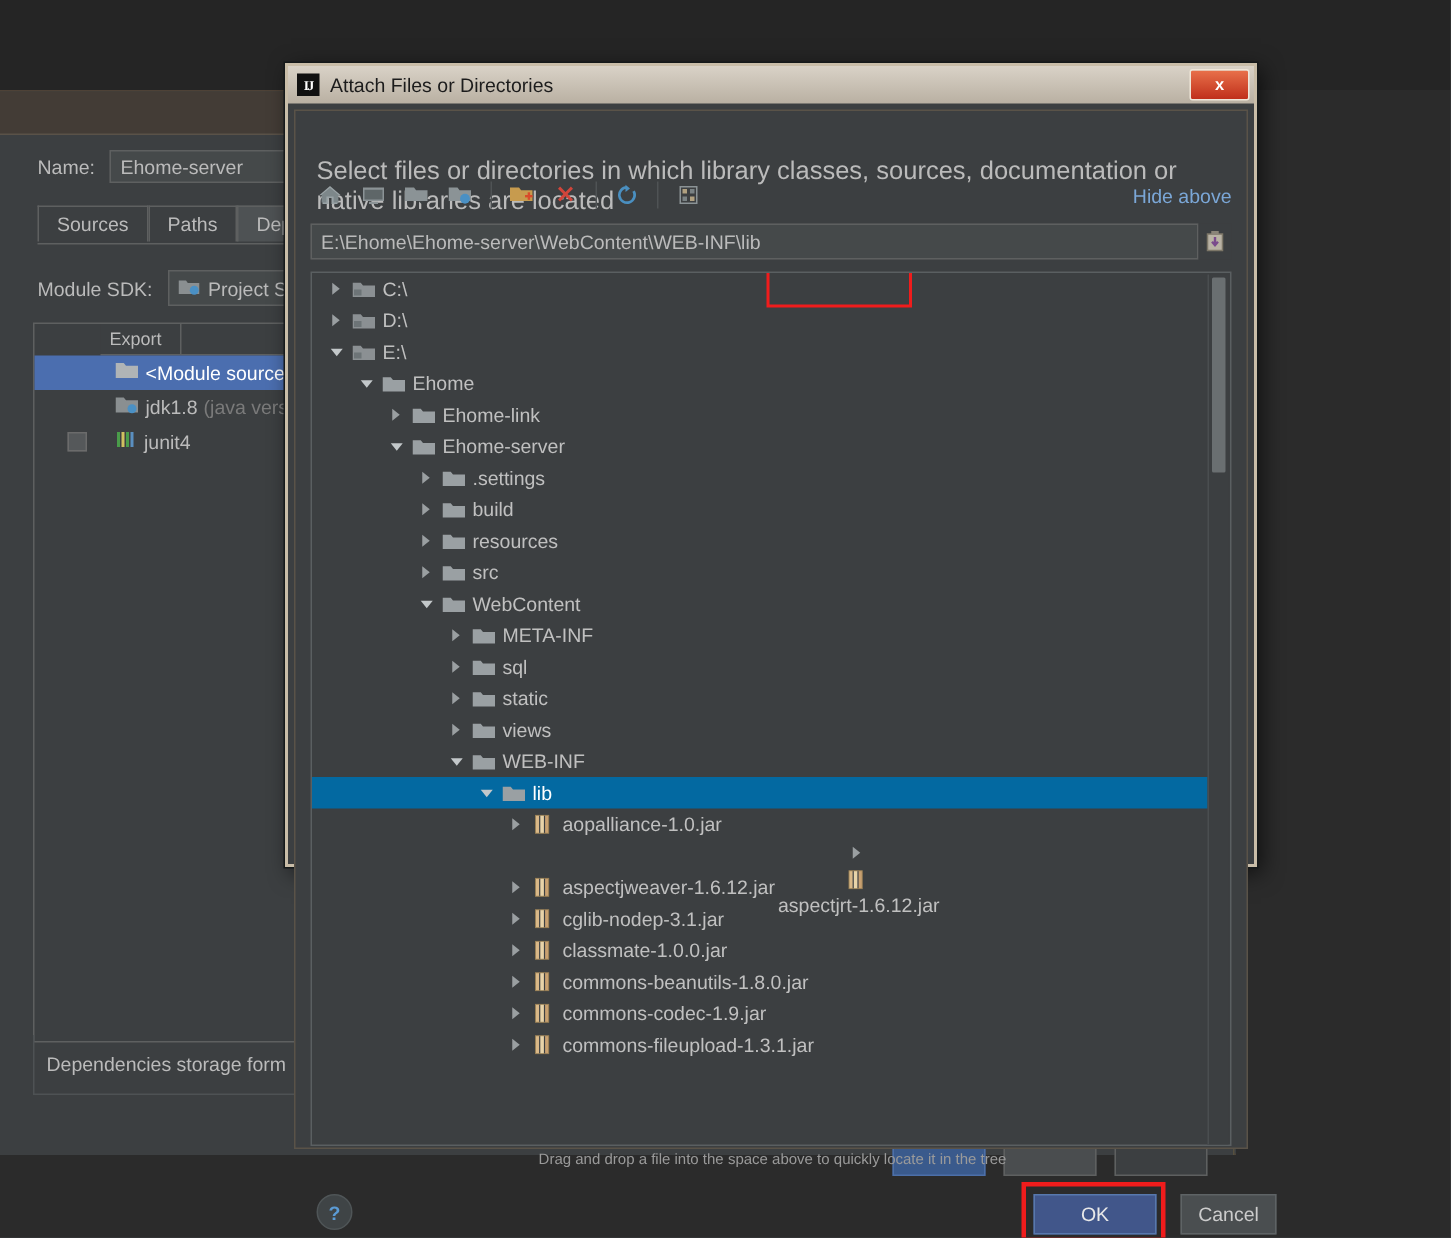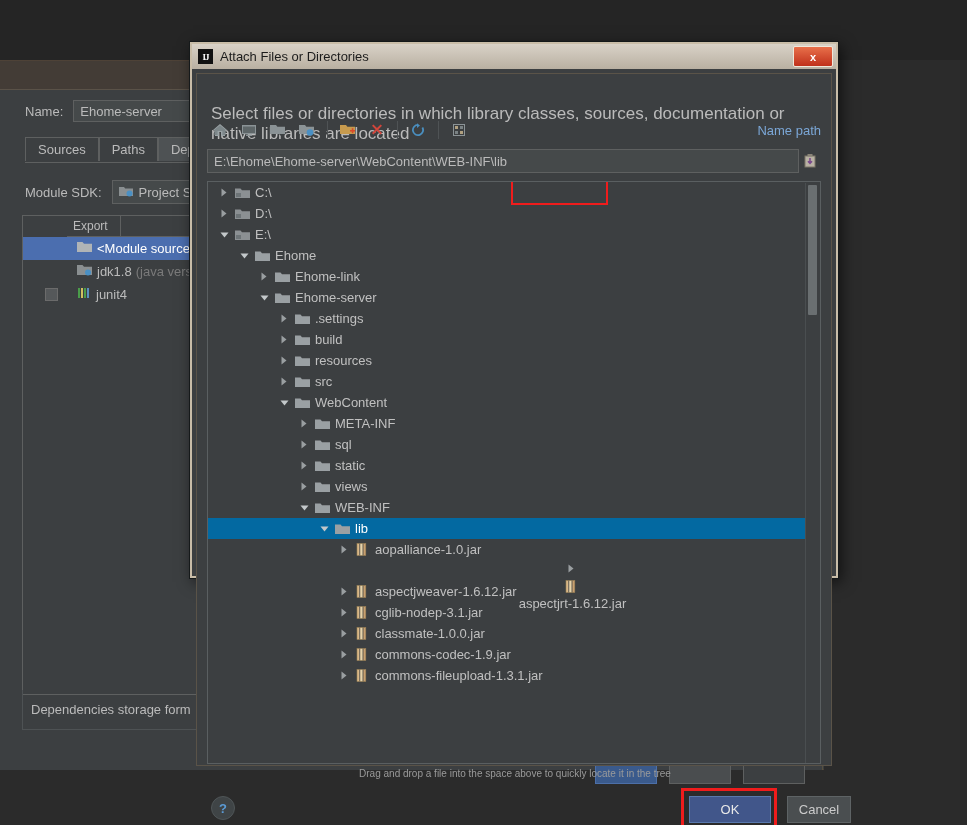--- a/index.html
+++ b/index.html
@@ -277,21 +277,21 @@
       <div class="tb-sep"></div>
       <span class="tb-btn">
         <svg width="16" height="16" viewBox="0 0 16 16">
             <rect x="2.5" y="2.5" width="11" height="11" fill="none" stroke="#8b9396"></rect>
             <rect x="4" y="4" width="3" height="3" fill="#b0a080"></rect>
             <rect x="9" y="4" width="3" height="3" fill="#7a8284"></rect>
             <rect x="4" y="9" width="3" height="3" fill="#7a8284"></rect>
             <rect x="9" y="9" width="3" height="3" fill="#b0a080"></rect>
           </svg>
       </span>
-      <span id="hide-path">Name path</span>
+      <span id="hide-path">Hide above</span>
     </div>
 
     <div id="path-row">
       <span id="path-field">E:\Ehome\Ehome-server\WebContent\WEB-INF\lib</span>
       <span id="path-paste">
         <svg width="14" height="16" viewBox="0 0 14 16">
             <rect x="2" y="3" width="10" height="11" fill="#b9b2a4" stroke="#7d7768"></rect>
             <rect x="4.5" y="1" width="5" height="2.4" fill="#8a8478"></rect>
             <path d="M7 5v4.5M5 8.2L7 10.4 9 8.2" stroke="#7a4a8c" stroke-width="1.6" fill="none"></path>
           </svg>
@@ -611,20 +611,36 @@
               </svg>
             </span>
             <span class="nicon">
               <svg width="12" height="13" viewBox="0 0 12 13">
                 <rect x="1" y="0.5" width="2.4" height="12" fill="#d9b888"></rect>
                 <rect x="4.2" y="0.5" width="2.4" height="12" fill="#e8d3a8"></rect>
                 <rect x="7.4" y="0.5" width="2.4" height="12" fill="#c8a070"></rect>
                 <rect x="1" y="0.5" width="8.8" height="12" fill="none" stroke="#9a8055" stroke-width="0.6"></rect>
               </svg>
             </span>
+            <span class="nlabel">commons-beanutils-1.8.0.jar</span>
+          </div>
+          <div class="node" style="padding-left: 128px;">
+            <span class="arrow">
+              <svg width="8" height="9" viewBox="0 0 8 9">
+                <path d="M1.5 0.5L6.5 4.5 1.5 8.5z" fill="#9a9fa1"></path>
+              </svg>
+            </span>
+            <span class="nicon">
+              <svg width="12" height="13" viewBox="0 0 12 13">
+                <rect x="1" y="0.5" width="2.4" height="12" fill="#d9b888"></rect>
+                <rect x="4.2" y="0.5" width="2.4" height="12" fill="#e8d3a8"></rect>
+                <rect x="7.4" y="0.5" width="2.4" height="12" fill="#c8a070"></rect>
+                <rect x="1" y="0.5" width="8.8" height="12" fill="none" stroke="#9a8055" stroke-width="0.6"></rect>
+              </svg>
+            </span>
             <span class="nlabel">commons-codec-1.9.jar</span>
           </div>
           <div class="node" style="padding-left: 128px;">
             <span class="arrow">
               <svg width="8" height="9" viewBox="0 0 8 9">
                 <path d="M1.5 0.5L6.5 4.5 1.5 8.5z" fill="#9a9fa1"></path>
               </svg>
             </span>
             <span class="nicon">
               <svg width="12" height="13" viewBox="0 0 12 13">

